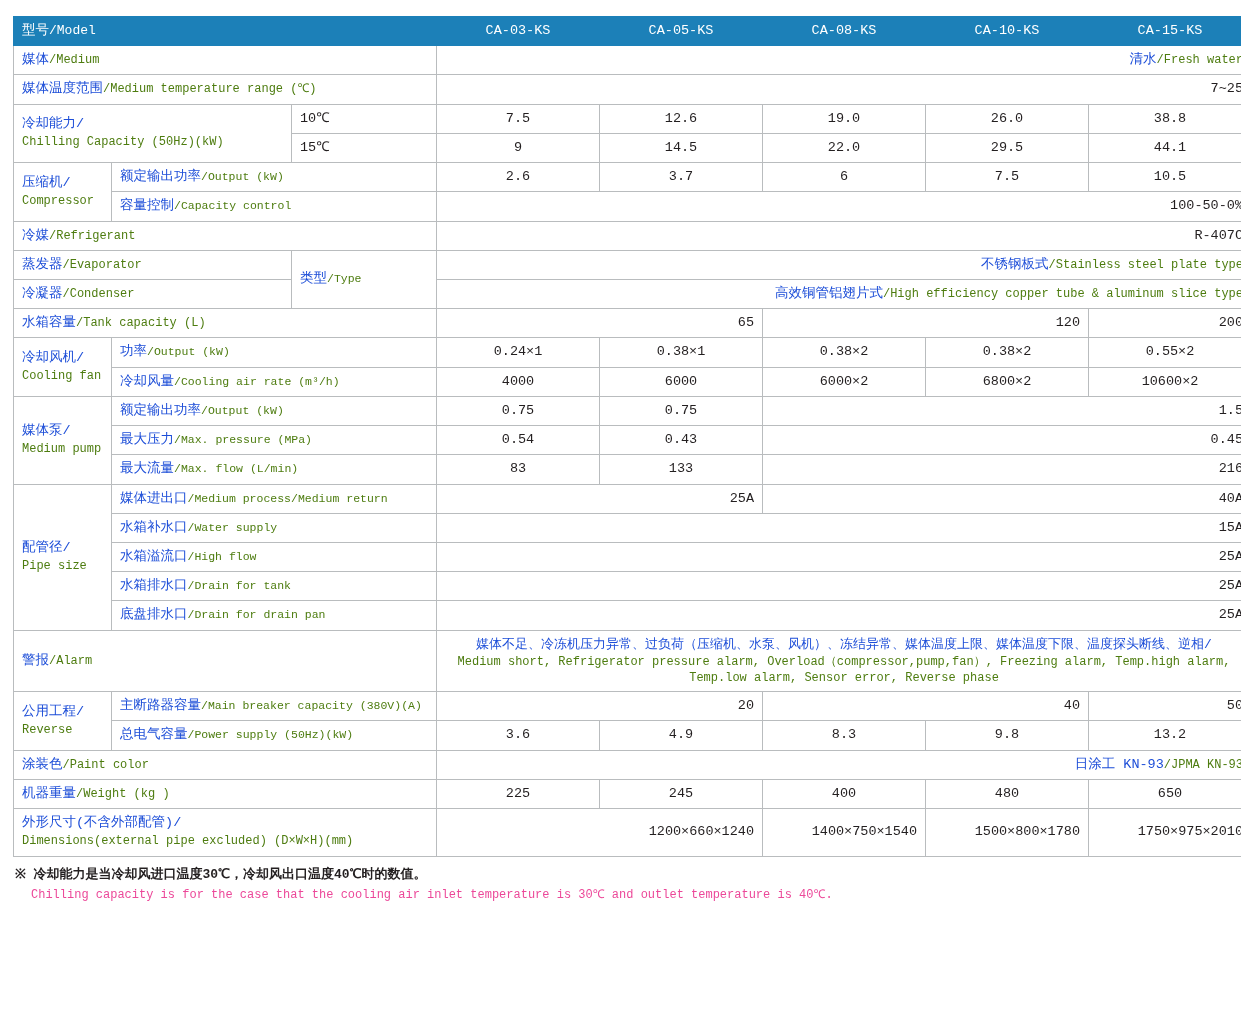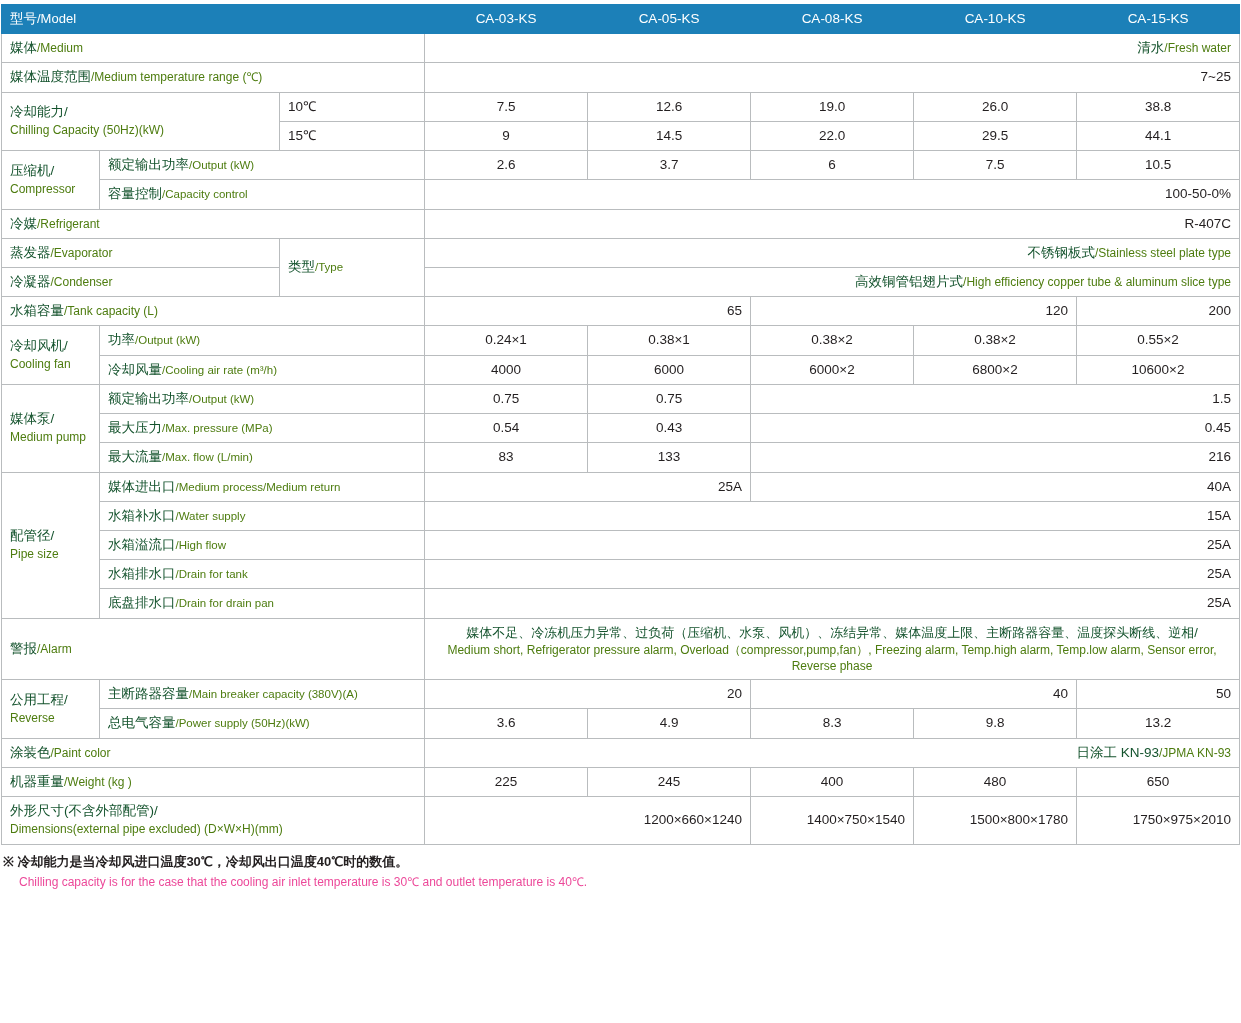--- a/index.html
+++ b/index.html
@@ -8,21 +8,22 @@
     background: #ffffff;
   }
   body {
     font-family: "Liberation Sans", sans-serif;
     color: #231f20;
     width: 1241px;
   }
   .sheet {
     width: 998px;
     box-sizing: border-box;
-    padding: 0;
+    padding: 12px;
+    font-family: Liberation Mono, monospace;
   }
   table.spec {
     border-collapse: collapse;
     table-layout: fixed;
     width: 1239px;
     margin: 4px 0 0 1px;
   }
   table.spec td {
     border: 1px solid #b9bcbe;
     padding: 5px 8px;
@@ -35,21 +36,21 @@
   .hdr td {
     background: #1c80b8 !important;
     color: #ffffff !important;
     border: 1px solid #1c80b8 !important;
     font-size: 14px;
     padding-top: 7px;
     padding-bottom: 7px;
   }
   .ctr { text-align: center; }
   .lbl { text-align: left; }
-  .cn { font-size: 13.5px; color: #14532d; }
+  .cn { font-size: 13.5px; color: #1d4ed8; }
   .en { font-size: 12px; color: #4d7c0f; }
   .hdr .cn, .hdr .en { color: #ffffff; }
   .hdr .en { font-size: 13px; }
   .sub { font-size: 12.5px; }
   .sub .en { font-size: 11.5px; }
   .two-line { line-height: 1.45; }
   .alarm {
     text-align: center;
     line-height: 1.55;
     padding-top: 9px;
@@ -294,21 +295,21 @@
         <span class="cn">底盘排水口</span><span class="en">/Drain for drain pan</span>
       </td>
       <td class="merge-ctr" colspan="5">25A</td>
     </tr>
 
     <tr>
       <td class="lbl" colspan="3">
         <span class="cn">警报</span><span class="en">/Alarm</span>
       </td>
       <td class="alarm" colspan="5">
-        <span class="cn">媒体不足、冷冻机压力异常、过负荷（压缩机、水泵、风机）、冻结异常、媒体温度上限、主断路器容量、温度探头断线、逆相/</span>
+        <span class="cn">媒体不足、冷冻机压力异常、过负荷（压缩机、水泵、风机）、冻结异常、媒体温度上限、媒体温度下限、温度探头断线、逆相/</span>
         <span class="en">Medium short, Refrigerator pressure alarm, Overload（compressor,pump,fan）, Freezing alarm, Temp.high alarm, Temp.low alarm, Sensor error, Reverse phase</span>
       </td>
     </tr>
 
     <tr>
       <td class="lbl two-line" rowspan="2">
         <span class="cn">公用工程/</span><br>
         <span class="en">Reverse</span>
       </td>
       <td class="lbl sub" colspan="2">

